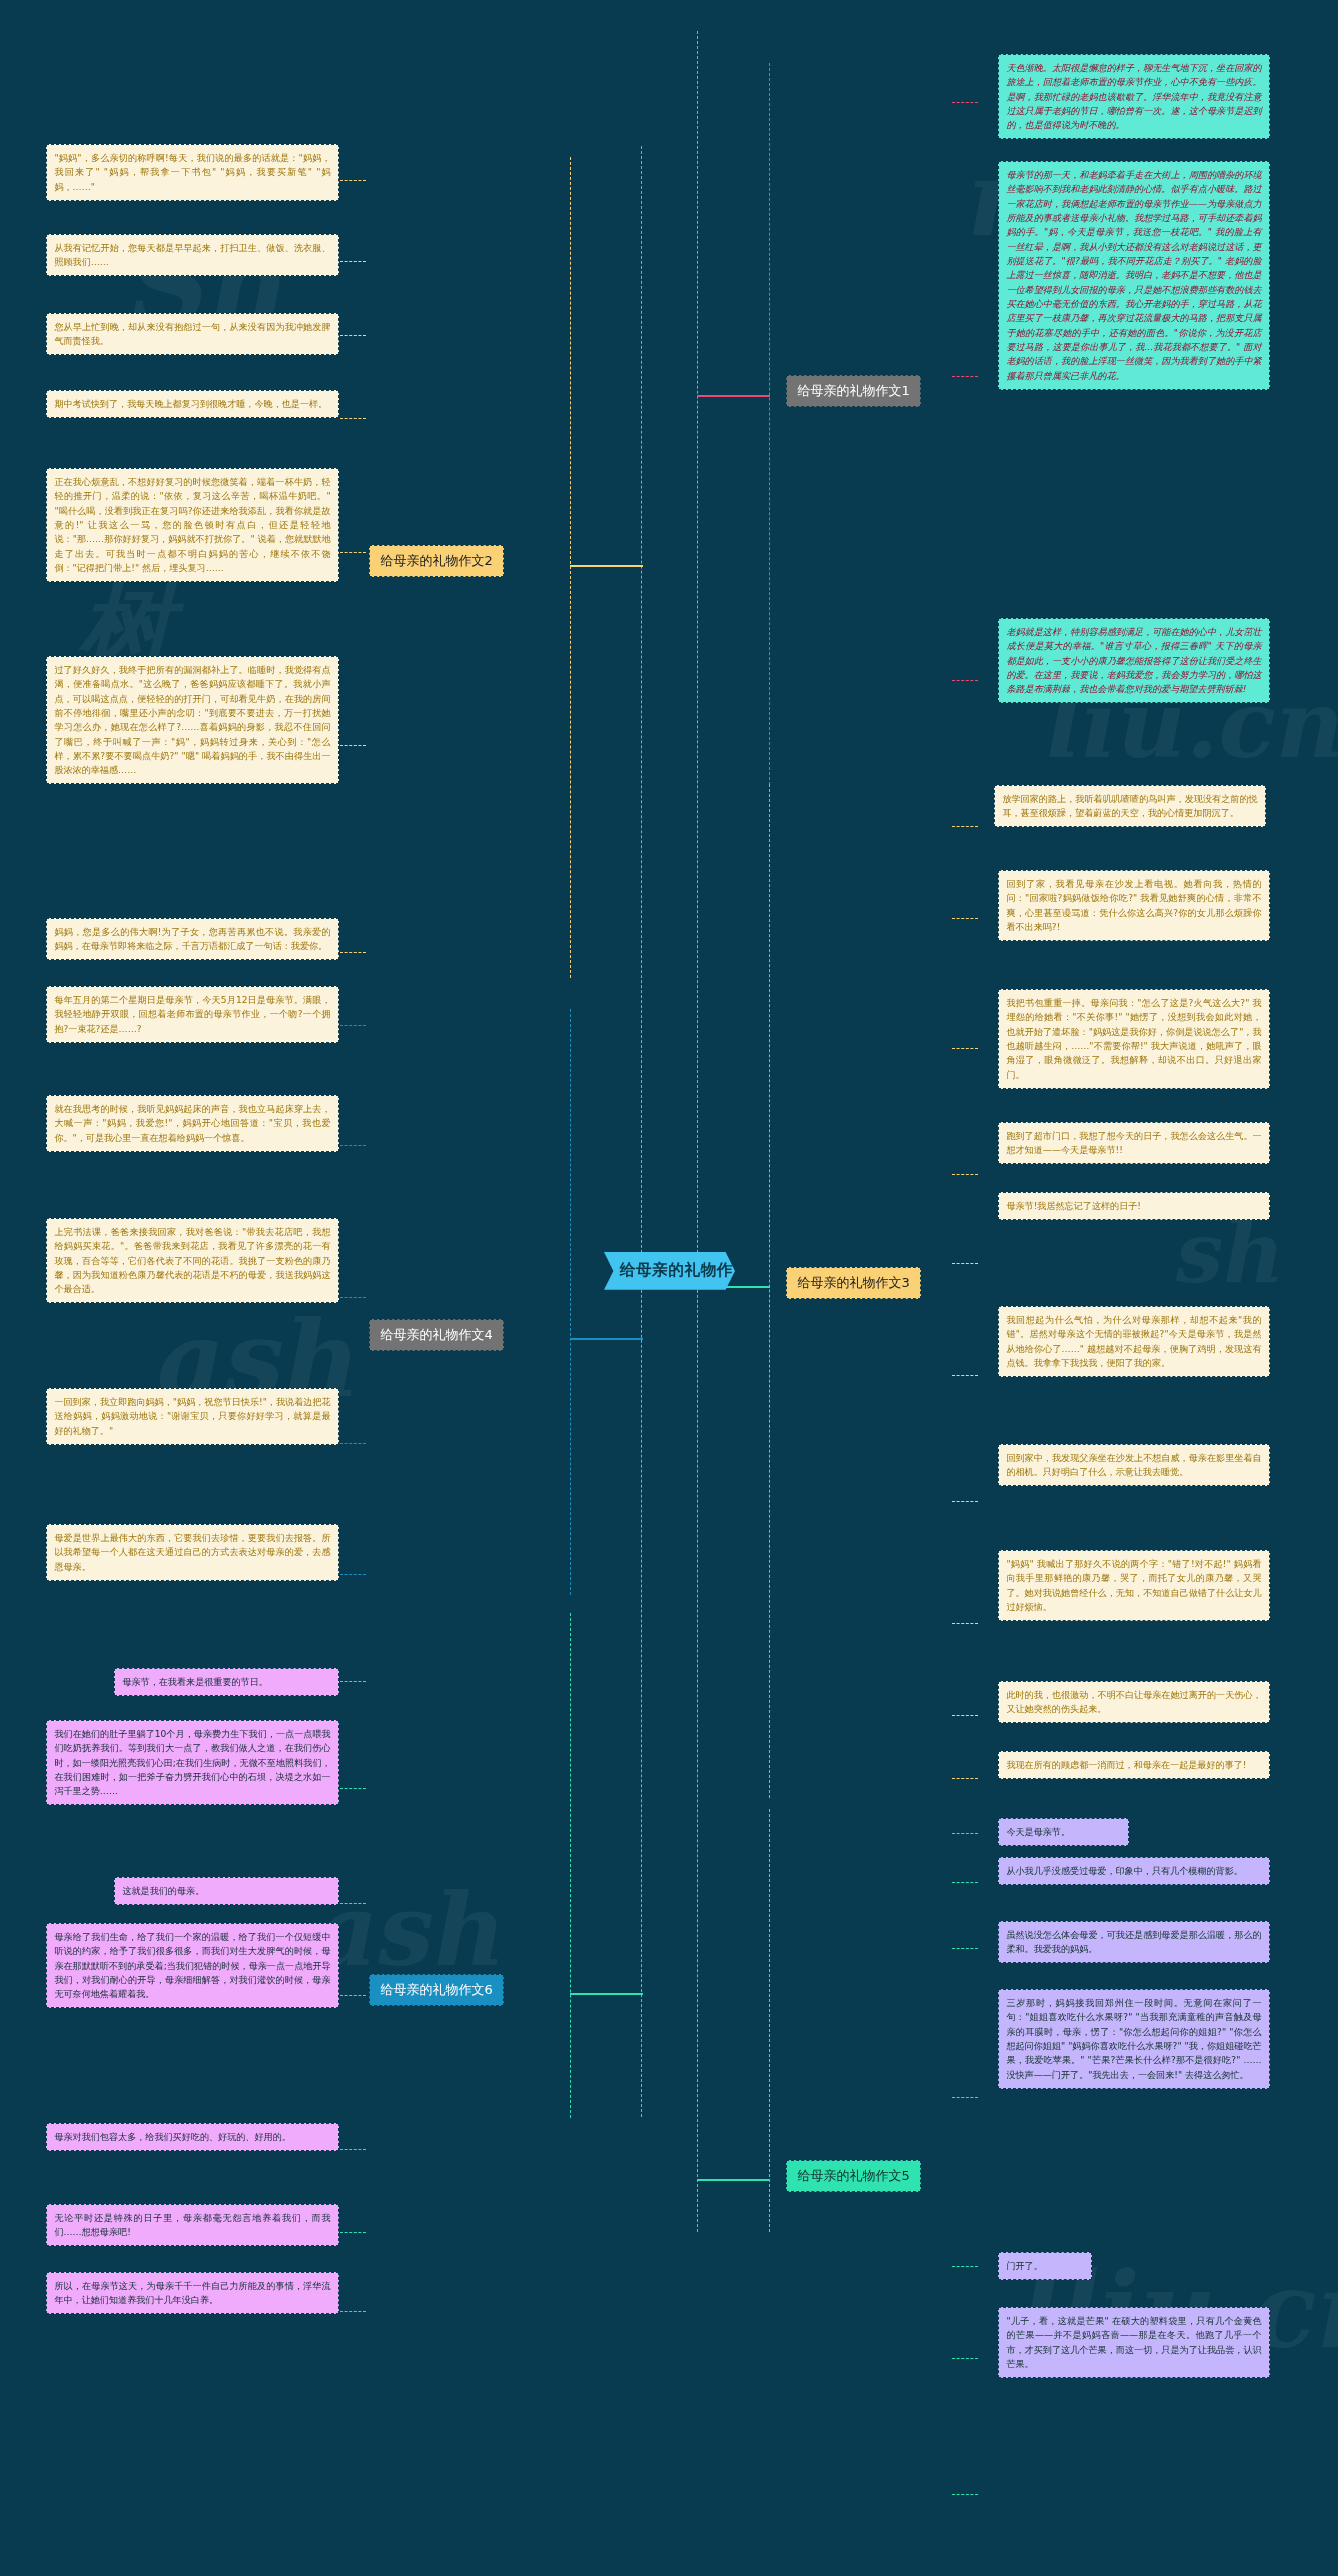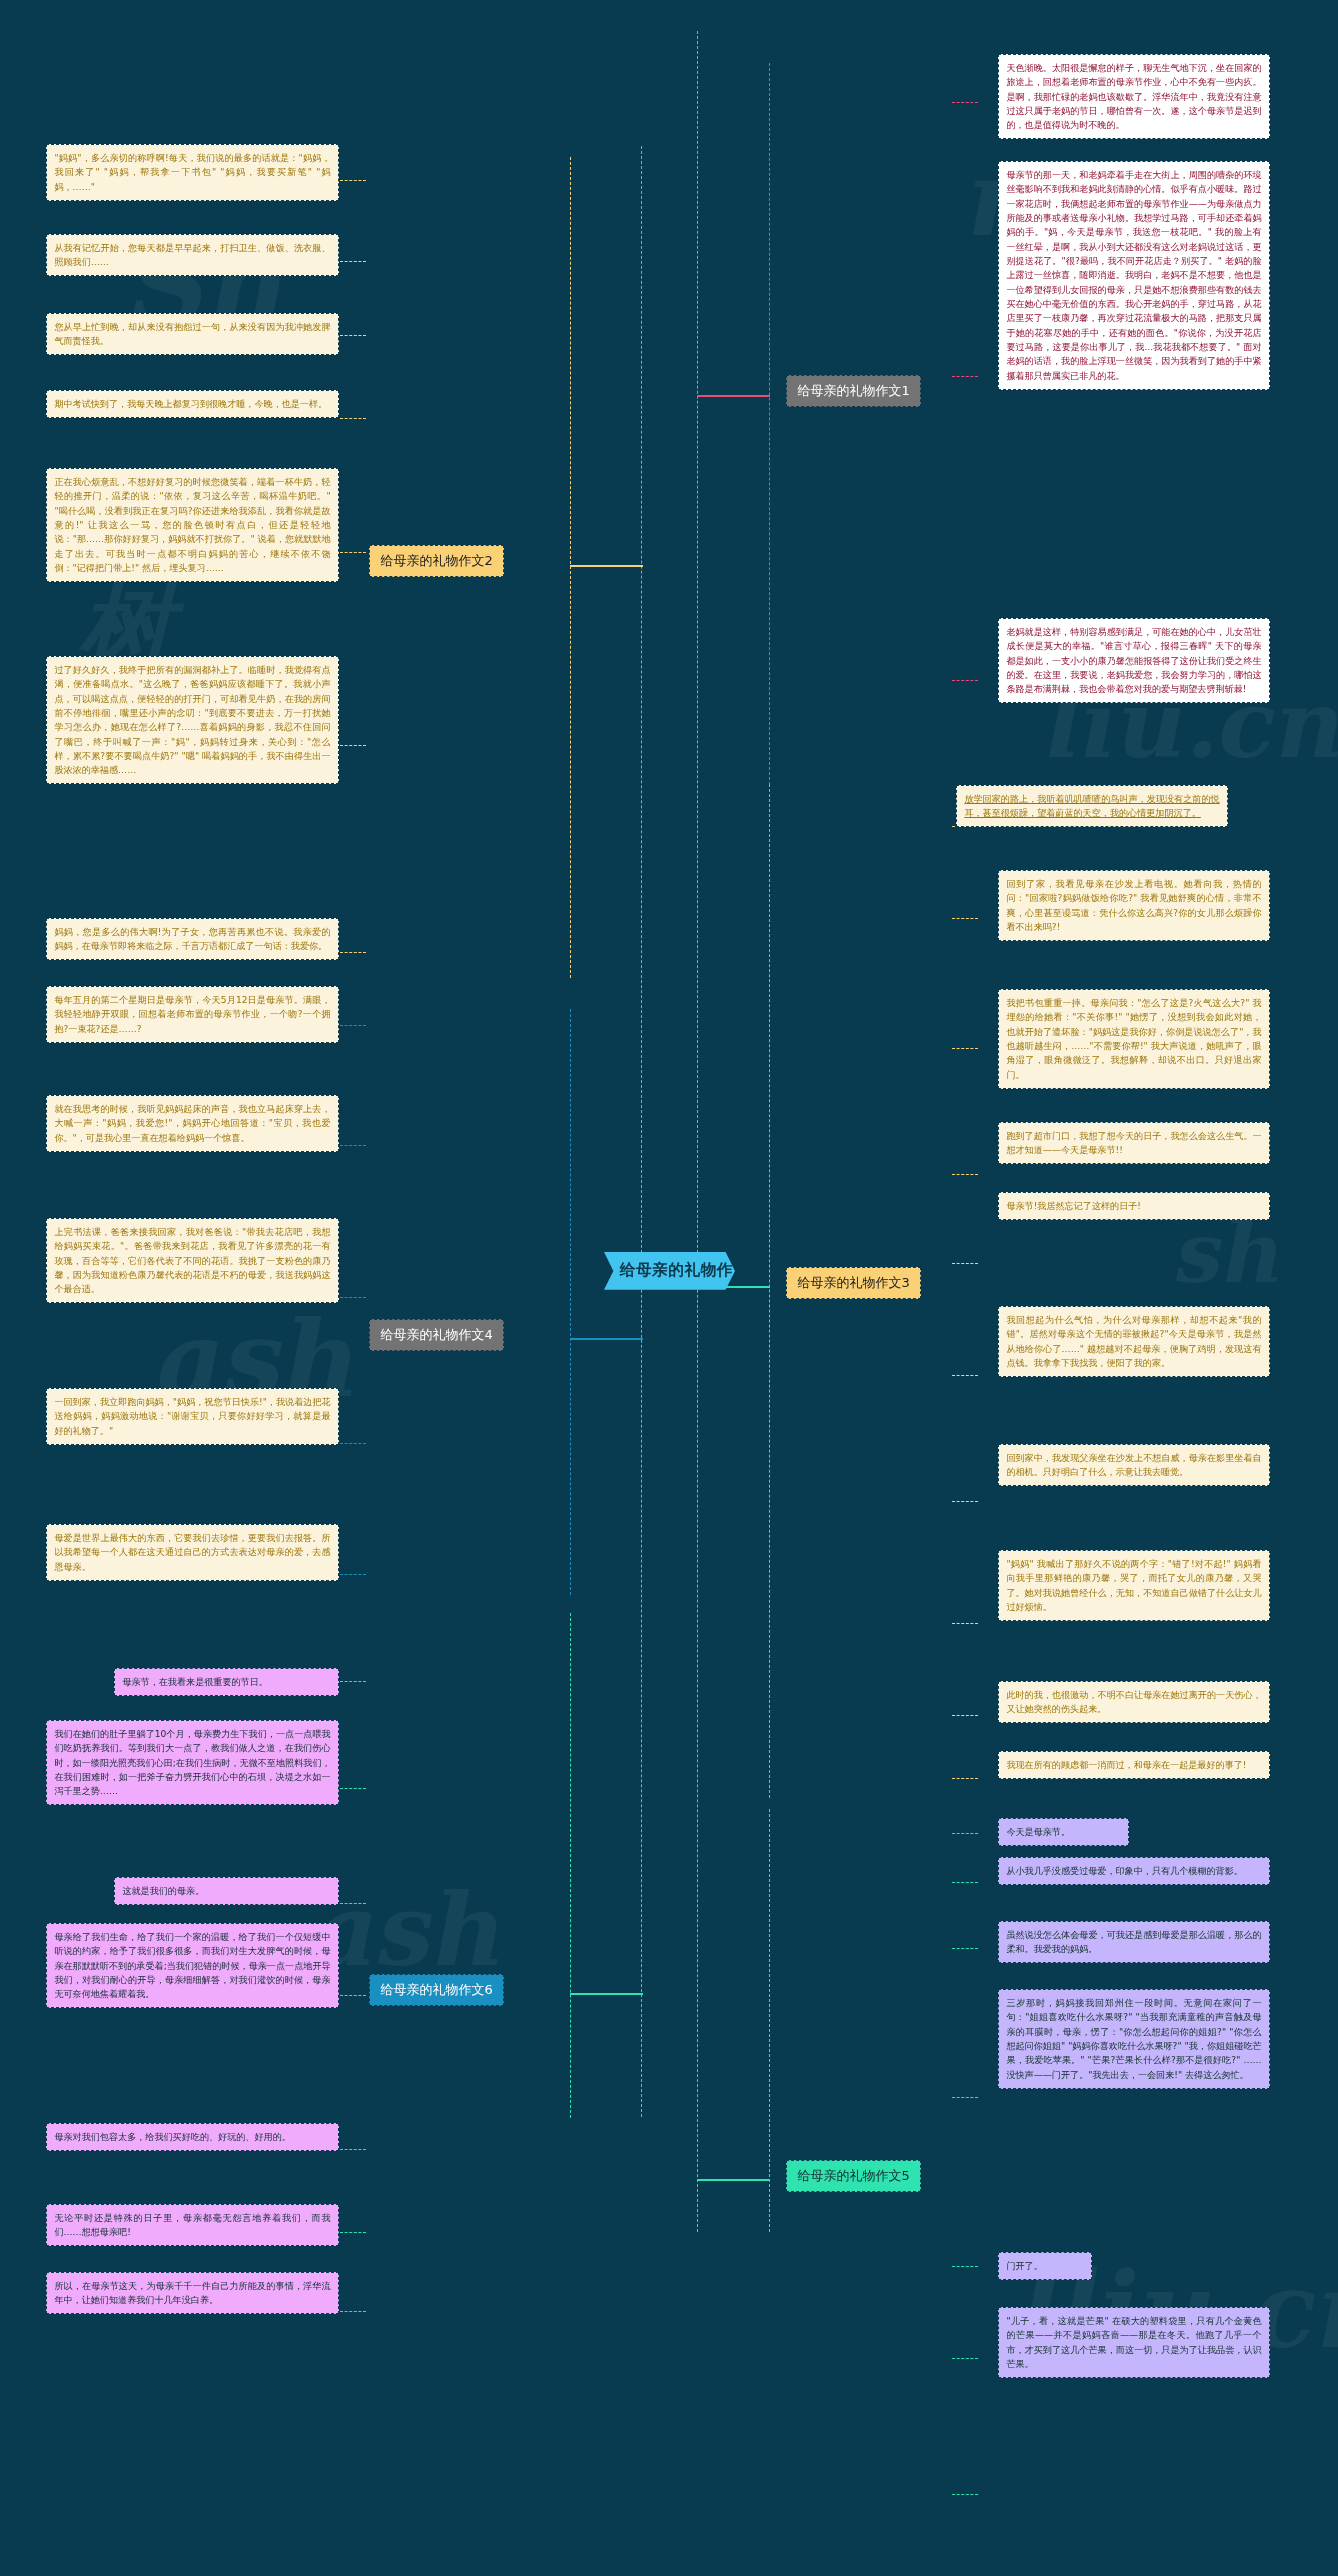--- a/index.html
+++ b/index.html
@@ -62,21 +62,21 @@
     font-size: 9.1px;
     line-height: 1.58;
     padding: 6.8px 8.4px;
     z-index: 20;
     outline: 1.6px dashed #083b4f;
     outline-offset: -1.6px;
     text-align: justify;
     word-break: break-all;
   }
   .leaf.cream { background: #fcf3dd; color: #9a7408; }
-  .leaf.pinkb { background: #ffffff; color: #8e1030; }
+  .leaf.pinkb { background: #5eead4; color: #8e1030; font-style: italic; }
   .leaf.bluel { background: #f0abfc; color: #132c35; }
   .leaf.greenl{ background: #c4b5fd; color: #10302a; }
   
   .conn {
     position: absolute;
     z-index: 10;
     pointer-events: none;
   }
   .v-dash { border-left: 1.6px dashed; }
   .h-dash { border-top: 1.6px dashed; }
@@ -149,21 +149,21 @@
   <div class="conn c-amber h-dash" style="left:952px; top:918px; width:26px;"></div>
   <div class="conn c-amber h-dash" style="left:952px; top:1048px; width:26px;"></div>
   <div class="conn c-amber h-dash" style="left:952px; top:1174px; width:26px;"></div>
   <div class="conn c-amber h-dash" style="left:952px; top:1263px; width:26px;"></div>
   <div class="conn c-amber h-dash" style="left:952px; top:1375px; width:26px;"></div>
   <div class="conn c-amber h-dash" style="left:952px; top:1501px; width:26px;"></div>
   <div class="conn c-amber h-dash" style="left:952px; top:1623px; width:26px;"></div>
   <div class="conn c-amber h-dash" style="left:952px; top:1715px; width:26px;"></div>
   <div class="conn c-amber h-dash" style="left:952px; top:1778px; width:26px;"></div>
 
-  <div class="leaf cream" style="left:956px; top:785px; width:272px;text-decoration:underline;">放学回家的路上，我听着叽叽喳喳的鸟叫声，发现没有之前的悦耳，甚至很烦躁，望着蔚蓝的天空，我的心情更加阴沉了。</div>
+  <div class="leaf cream" style="left:994px; top:785px; width:272px;">放学回家的路上，我听着叽叽喳喳的鸟叫声，发现没有之前的悦耳，甚至很烦躁，望着蔚蓝的天空，我的心情更加阴沉了。</div>
   <div class="leaf cream" style="left:998px; top:870px; width:272px;">回到了家，我看见母亲在沙发上看电视。她看向我，热情的问："回家啦?妈妈做饭给你吃?" 我看见她舒爽的心情，非常不爽，心里甚至谩骂道：凭什么你这么高兴?你的女儿那么烦躁你看不出来吗?!</div>
   <div class="leaf cream" style="left:998px; top:989px; width:272px;">我把书包重重一摔。母亲问我："怎么了这是?火气这么大?" 我埋怨的给她看："不关你事!" "她愣了，没想到我会如此对她，也就开始了遣坏脸："妈妈这是我你好，你倒是说说怎么了"，我也越听越生闷，……"不需要你帮!" 我大声说道，她吼声了，眼角湿了，眼角微微泛了。我想解释，却说不出口。只好退出家门。</div>
   <div class="leaf cream" style="left:998px; top:1122px; width:272px;">跑到了超市门口，我想了想今天的日子，我怎么会这么生气。一想才知道——今天是母亲节!!</div>
   <div class="leaf cream" style="left:998px; top:1192px; width:272px;">母亲节!我居然忘记了这样的日子!</div>
   <div class="leaf cream" style="left:998px; top:1306px; width:272px;">我回想起为什么气怕，为什么对母亲那样，却想不起来"我的错"。居然对母亲这个无情的罪被揪起?"今天是母亲节，我是然从地给你心了……" 越想越对不起母亲，便胸了鸡明，发现这有点钱。我拿拿下我找我，便阳了我的家。</div>
   <div class="leaf cream" style="left:998px; top:1444px; width:272px;">回到家中，我发现父亲坐在沙发上不想自威，母亲在影里坐着自的相机。只好明白了什么，示意让我去睡觉。</div>
   <div class="leaf cream" style="left:998px; top:1550px; width:272px;">"妈妈" 我喊出了那好久不说的两个字："错了!对不起!" 妈妈看向我手里那鲜艳的康乃馨，哭了，而托了女儿的康乃馨，又哭了。她对我说她曾经什么，无知，不知道自己做错了什么让女儿过好烦恼。</div>
   <div class="leaf cream" style="left:998px; top:1681px; width:272px;">此时的我，也很激动，不明不白让母亲在她过离开的一天伤心，又让她突然的伤头起来。</div>
   <div class="leaf cream" style="left:998px; top:1751px; width:272px;">我现在所有的顾虑都一消而过，和母亲在一起是最好的事了!</div>
 

